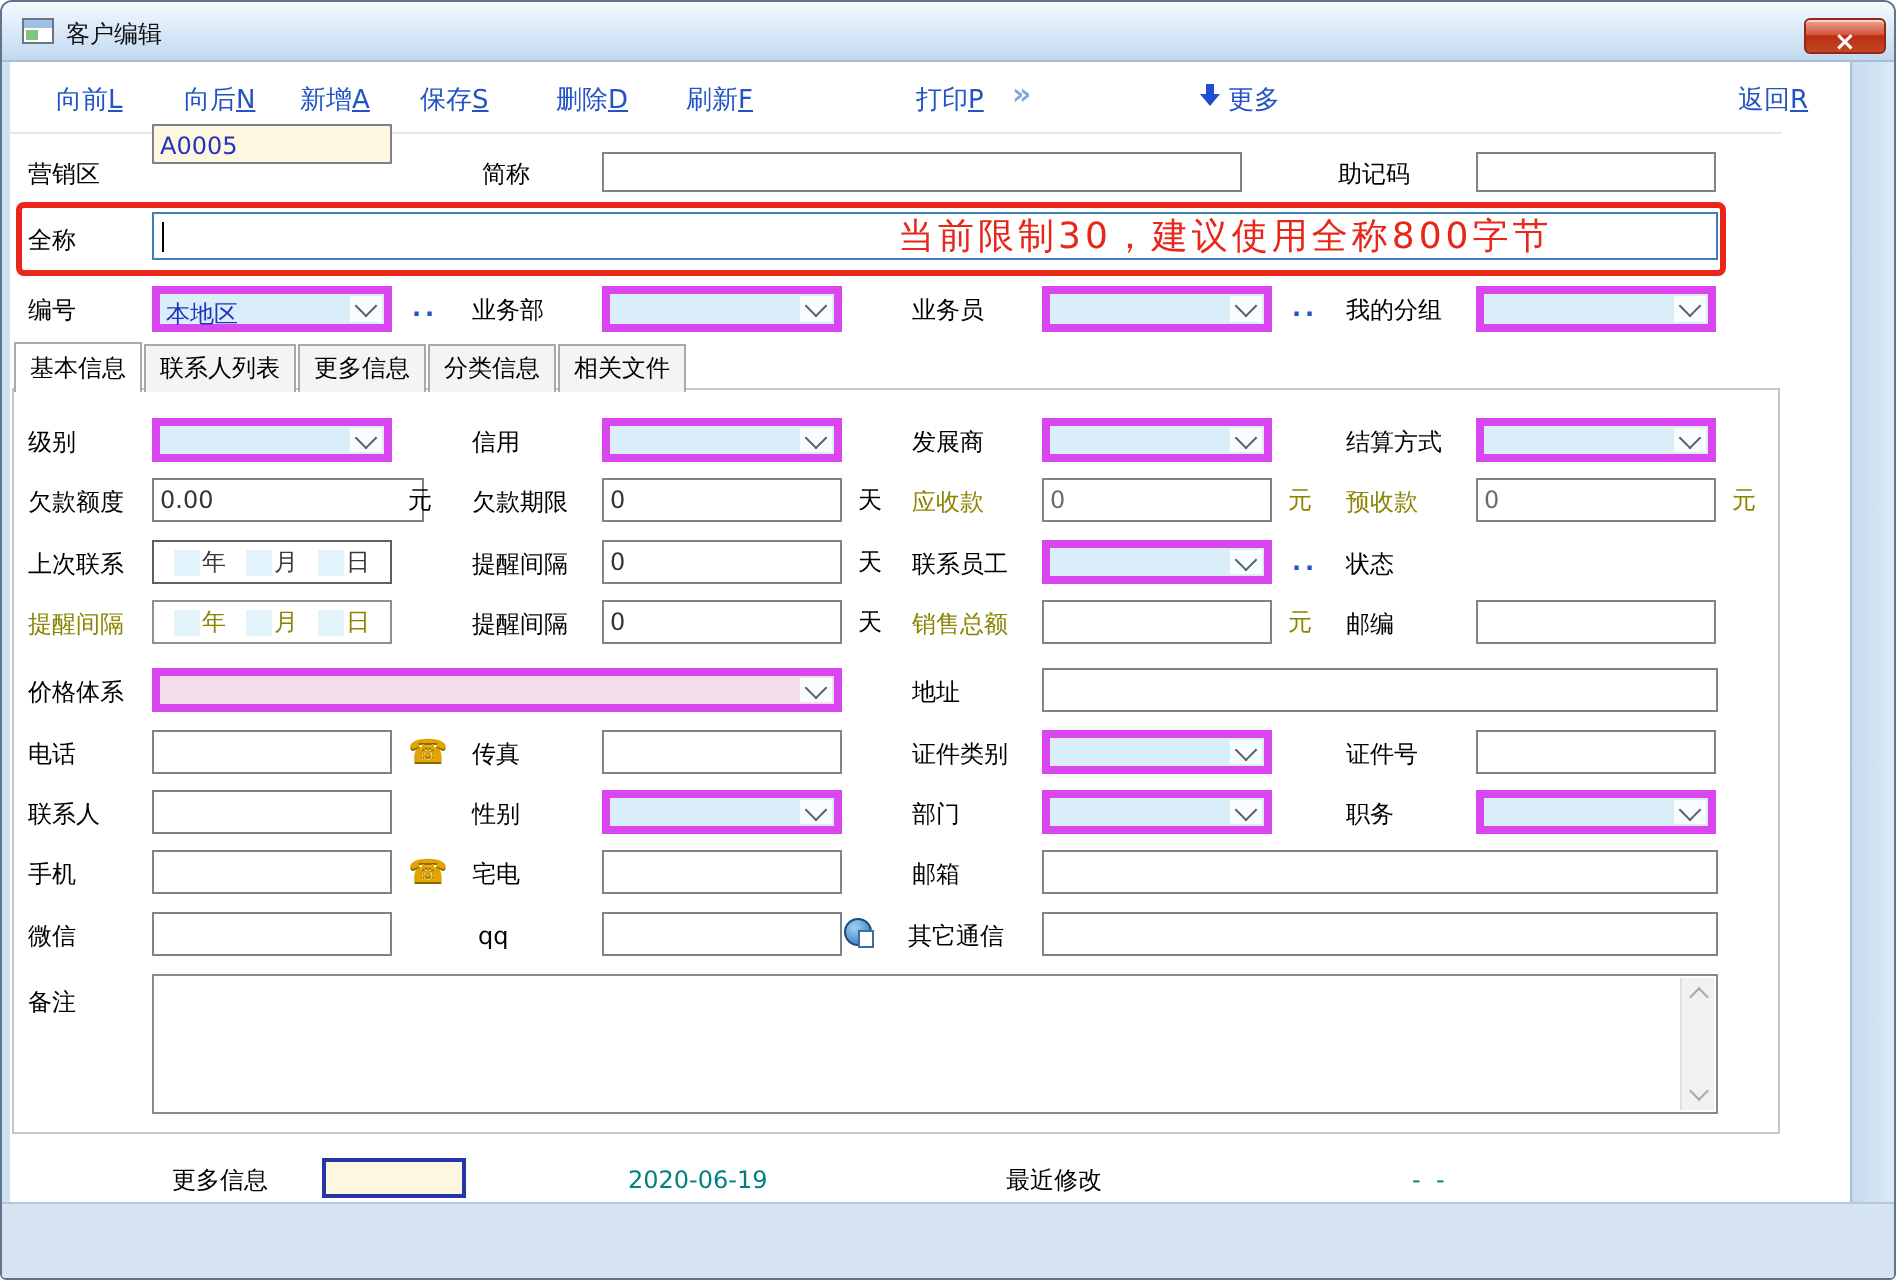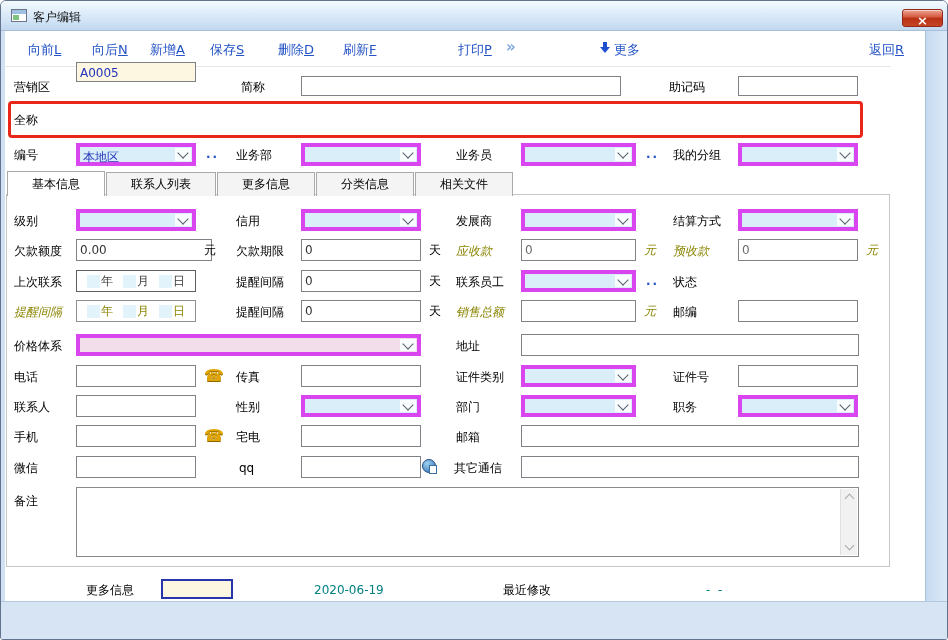--- a/index.html
+++ b/index.html
@@ -37,21 +37,21 @@
   .tb .key { text-decoration:underline; }
   .tb.chev { color:#7fa8dc; font-weight:bold; font-size:15px; top:37px; }
   .more-arrow { display:inline-block; position:relative; width:10px; height:12px; margin-right:4px; }
   .more-arrow::before { content:""; position:absolute; left:3px; top:0; width:4px; height:5px; background:#1f4fd0; }
   .more-arrow::after { content:""; position:absolute; left:0; top:5px; width:0; height:0;
     border-left:5px solid transparent; border-right:5px solid transparent; border-top:6px solid #1f4fd0; }
   .tb-sep { position:absolute; left:4px; top:65px; width:886px; height:1px; background:#e6e6e6; }
 
   
   .lbl { position:absolute; font-size:12px; color:#000; line-height:20px; white-space:nowrap; }
-  .olive { color:var(--label-olive,#8a8400);font-style:italic; }
+  .olive { color:var(--label-olive,#8a8400); }
   .teal { color:var(--teal,#008080); }
   .txt { position:absolute; height:22px; border:1px solid #7f8387; background:#fff;
     font-size:12px; line-height:20px; padding:0 3px; color:#333; overflow:hidden; }
   .txt.gray { color:#6b6b6b; }
   .unit { position:absolute; font-size:12px; line-height:22px; }
   .dots { position:absolute; color:var(--link-blue,#2353c5); font-weight:bold; font-size:12px;
     letter-spacing:2px; cursor:pointer; }
   .sel { position:absolute; height:22px; border:4px solid #d946ef; background:var(--blue-fill,#d9eef9); }
   .sel-text { display:block; font-size:12px; line-height:20px; padding-left:3px; color:#222;
     margin-right:17px; overflow:hidden; white-space:nowrap; }
@@ -75,21 +75,21 @@
   .fullname-input { position:absolute; left:75px; top:105px; width:783px; height:24px;
     border:1px solid #3f7fb6; background:#fff; }
   .caret { position:absolute; left:4px; top:4px; width:1px; height:15px; background:#000; }
   .annotation { position:absolute; left:372px; top:1px; font-size:18px; letter-spacing:2px;
     line-height:21px; color:var(--alert-red,#e8261a); white-space:nowrap; }
 
   
   .panel { position:absolute; left:5px; top:193px; width:884px; height:373px;
     border:1px solid #c6c6c6; background:#fff; }
   .tabs { position:absolute; left:6px; top:170px; display:flex; z-index:3; }
-  .tab { height:24px; margin-top:1px; line-height:22px; padding:0 24px; font-size:12px;
+  .tab { height:24px; margin-top:1px; line-height:22px; padding:0 7px; font-size:12px;
     background:#f4f4f4; border:1px solid #a9a9a9; border-bottom:none; margin-right:1px; cursor:pointer; }
   .tab.active { background:#fff; height:25px; margin-top:0; line-height:24px; }
 
   
   .phone-icon { position:absolute; font-size:16px; line-height:20px; color:#e2a400;
     text-shadow:0 1px 0 #8a6a00; cursor:pointer; }
   .qq-icon { position:absolute; width:14px; height:14px; border-radius:50%;
     background:radial-gradient(circle at 35% 30%,#9ed2f0,#2d6cb4); border:1px solid #1c4a82; cursor:pointer; }
   .qq-icon::after { content:""; position:absolute; right:-2px; bottom:-2px; width:6px; height:7px;
     background:#fff; border:1px solid #3a6ea5; }
@@ -138,20 +138,24 @@
   <div class="tb-sep"></div>
 
   <span class="lbl" style="left:13px;top:76px">营销区</span>
   <div class="txt mkt-input" style="left:75px;top:61px;width:120px;height:20px">A0005</div>
   <span class="lbl" style="left:240px;top:76px">简称</span>
   <div class="txt" style="left:300px;top:75px;width:320px;height:20px"></div>
   <span class="lbl" style="left:668px;top:76px">助记码</span>
   <div class="txt" style="left:737px;top:75px;width:120px;height:20px"></div>
 
   <span class="lbl" style="left:13px;top:109px">全称</span>
+  <div class="fullname-input">
+    <span class="caret"></span>
+    <span class="annotation">当前限制30，建议使用全称800字节</span>
+  </div>
   <div class="redbox"></div>
 
   <span class="lbl" style="left:13px;top:144px">编号</span>
   <div class="sel" style="left:75px;top:142px;width:120px;height:23px">
       <span class="sel-text blue-text">本地区</span>
       <span class="sel-btn"></span>
     </div>
   <span class="dots" style="left:205px;top:146px">..</span>
   <span class="lbl" style="left:235px;top:144px">业务部</span>
   <div class="sel" style="left:300px;top:142px;width:120px;height:23px">

